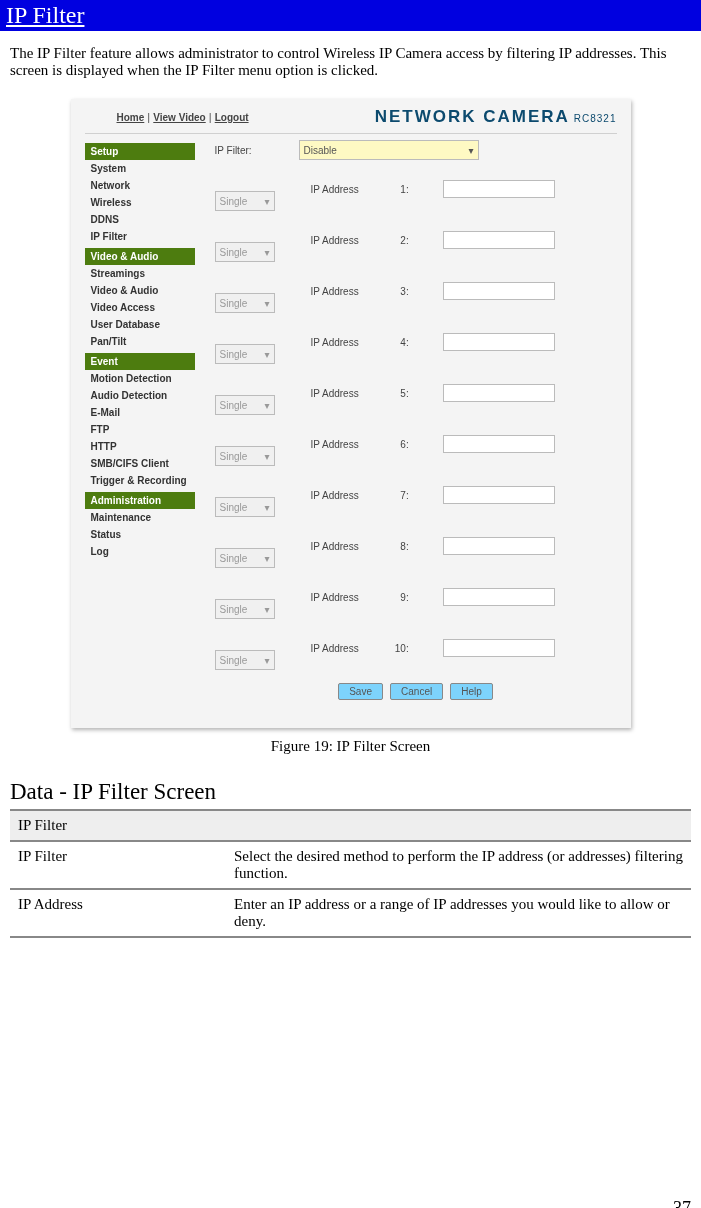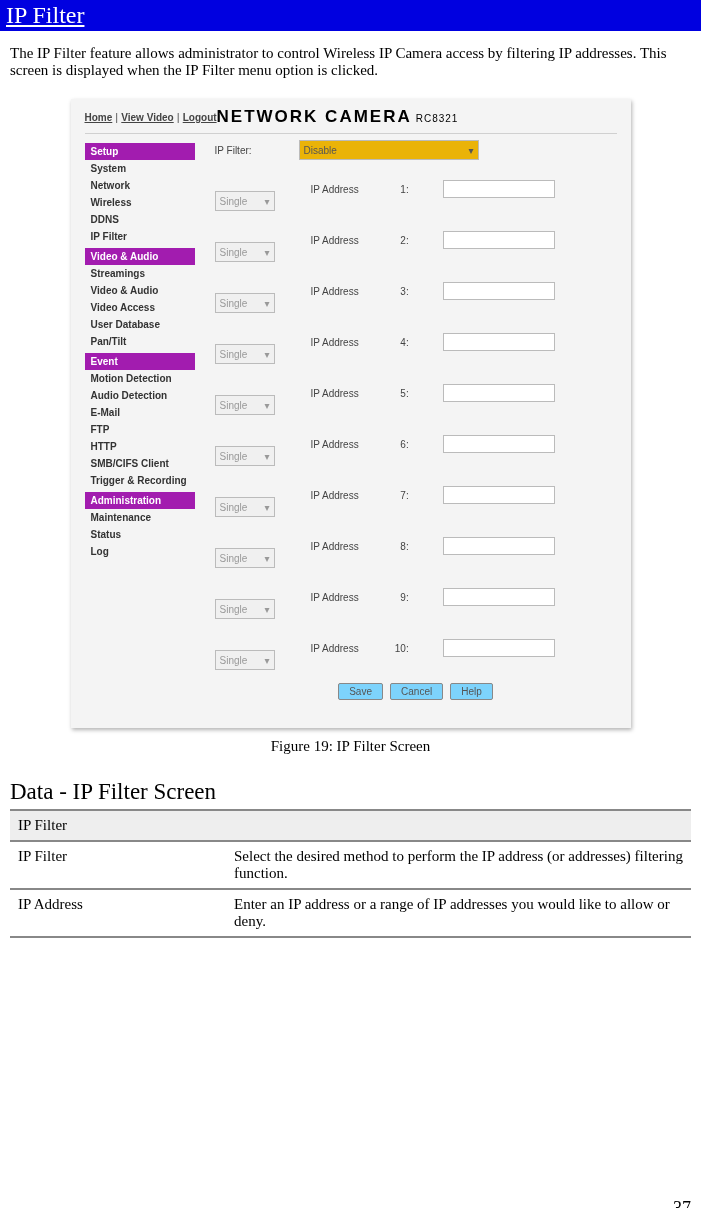--- a/index.html
+++ b/index.html
@@ -29,34 +29,36 @@
     background: #f4f4f4;
     border: 0;
     box-shadow: 1px 2px 4px rgba(0,0,0,.3);
     font-family: Arial, sans-serif;
     font-size: 11px;
     color: #555;
   }
   .shot-top {
     display: flex;
     align-items: center;
+    justify-content: space-between;
     padding: 8px 14px 6px 14px;
+    margin-left: 32px;
   }
   .shot-top a { color:#444; font-weight:bold; text-decoration:underline; font-size:10px;}
-  .shot-title { font-size:17px; letter-spacing:2px; font-weight:bold; color:#000000;}
+  .shot-title { font-size:17px; letter-spacing:2px; font-weight:bold; color:#0c4a6e;}
   .shot-title small{font-size:10px; letter-spacing:1px; margin-left:4px; font-weight:normal;}
   .shot-sep { border:0; border-top:1px solid #d0d0d0; margin:0 14px 0 14px;}
   .shot-body { display:flex; padding:6px 14px 14px 14px;}
   .side { width:110px; flex:0 0 110px; font-size:10px;}
-  .side-hdr{background:#a21caf;color:#fff;padding:3px 6px;font-weight:bold;margin-top:3px;}
+  .side-hdr{background:#4d7c0f;color:#fff;padding:3px 6px;font-weight:bold;margin-top:3px;}
   .side-item{padding:3px 6px;color:#333;font-weight:bold;}
   .form-area{flex:1;padding-left:20px;}
   .row{display:flex;align-items:center;margin-bottom:7px;gap:28px;}
   .lbl{width:56px;font-size:10px;color:#444;}
-  .sel{border:1px solid #bbb;background:#eab308;font-size:10px;height:18px;display:inline-flex;align-items:center;padding:0 4px;}
+  .sel{border:1px solid #bbb;background:#fef9c3;font-size:10px;height:18px;display:inline-flex;align-items:center;padding:0 4px;}
   .sel.dis{background:#f0f0f0;color:#999;margin-top:24px;}
   .field-lbl{font-size:10px;margin:0 8px;color:#444;}
   .num{font-size:10px;width:14px;text-align:right;margin-right:6px;color:#444;}
   .txt{border:1px solid #bbb;height:16px;width:110px;background:#fff;}
   .shot-btns{text-align:center;padding:6px 0 14px 0;}
   .btn{display:inline-block;border:1px solid #888;background:#7dd3fc;font-size:10px;padding:2px 10px;margin:0 2px;border-radius:2px;}
   .fig-cap{ text-align:center; margin:6px 0 24px 0;}
   
   .sec-title{font-size:23px; margin:0 0 4px 0;}
   table.data{border-collapse:collapse;width:100%;}

